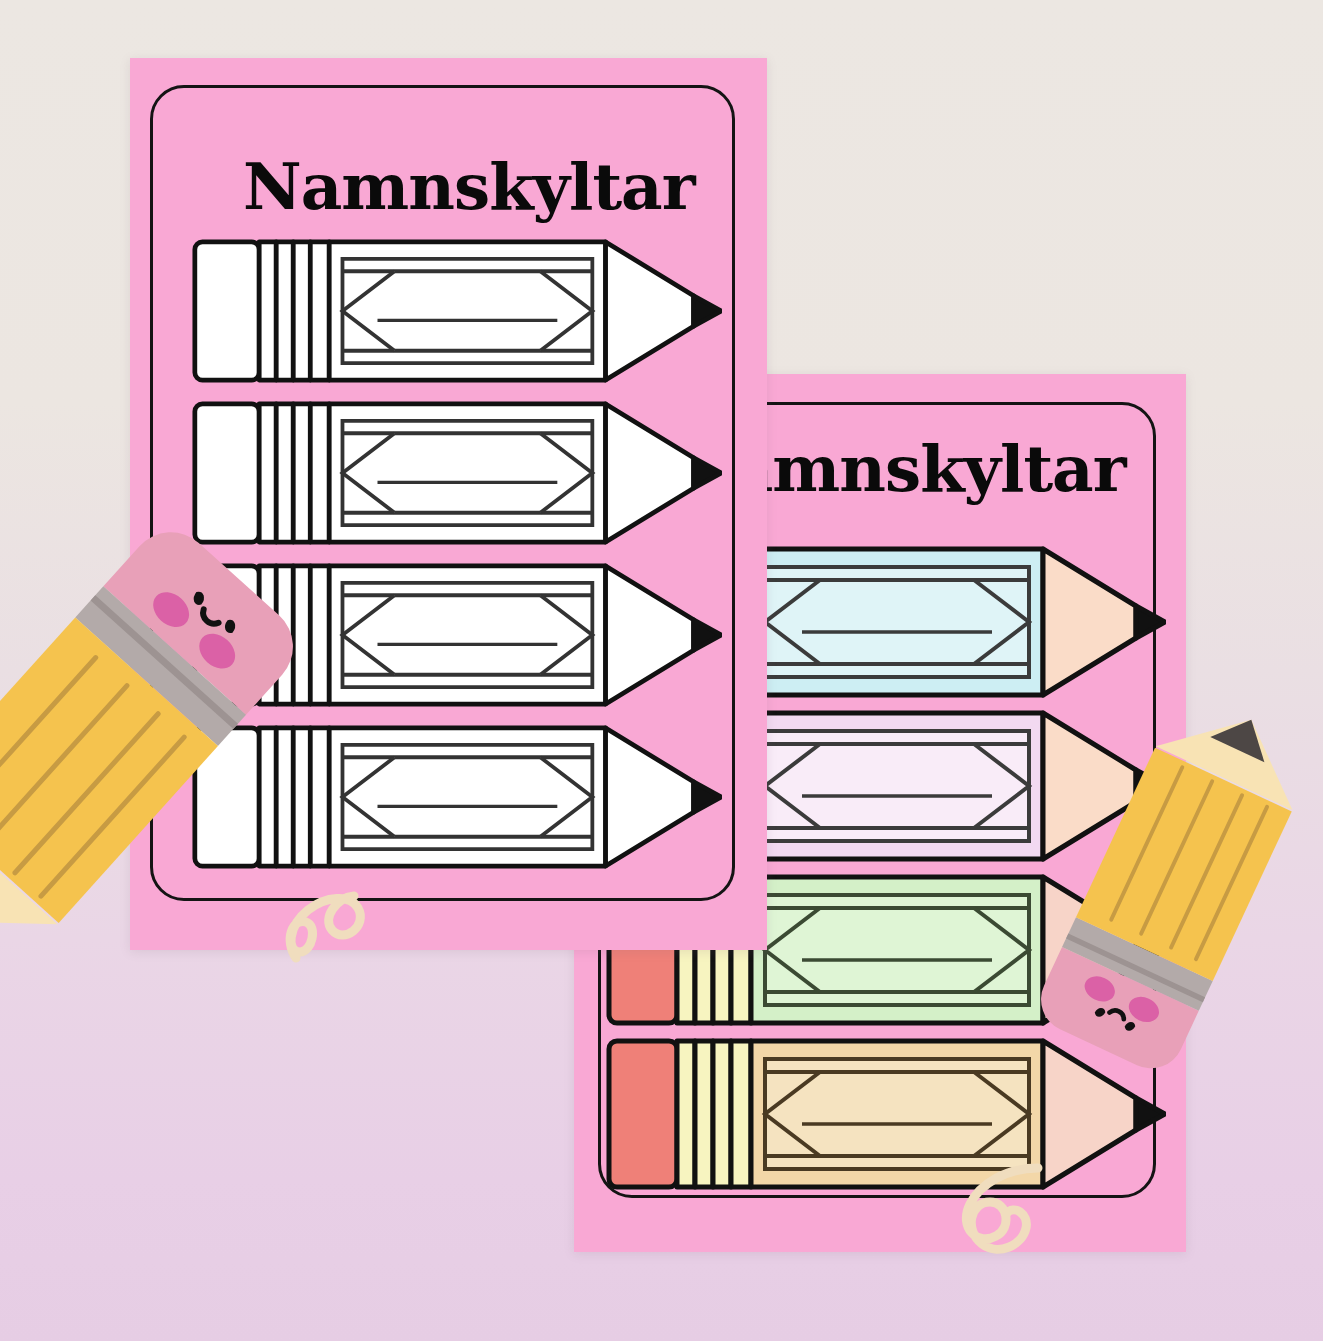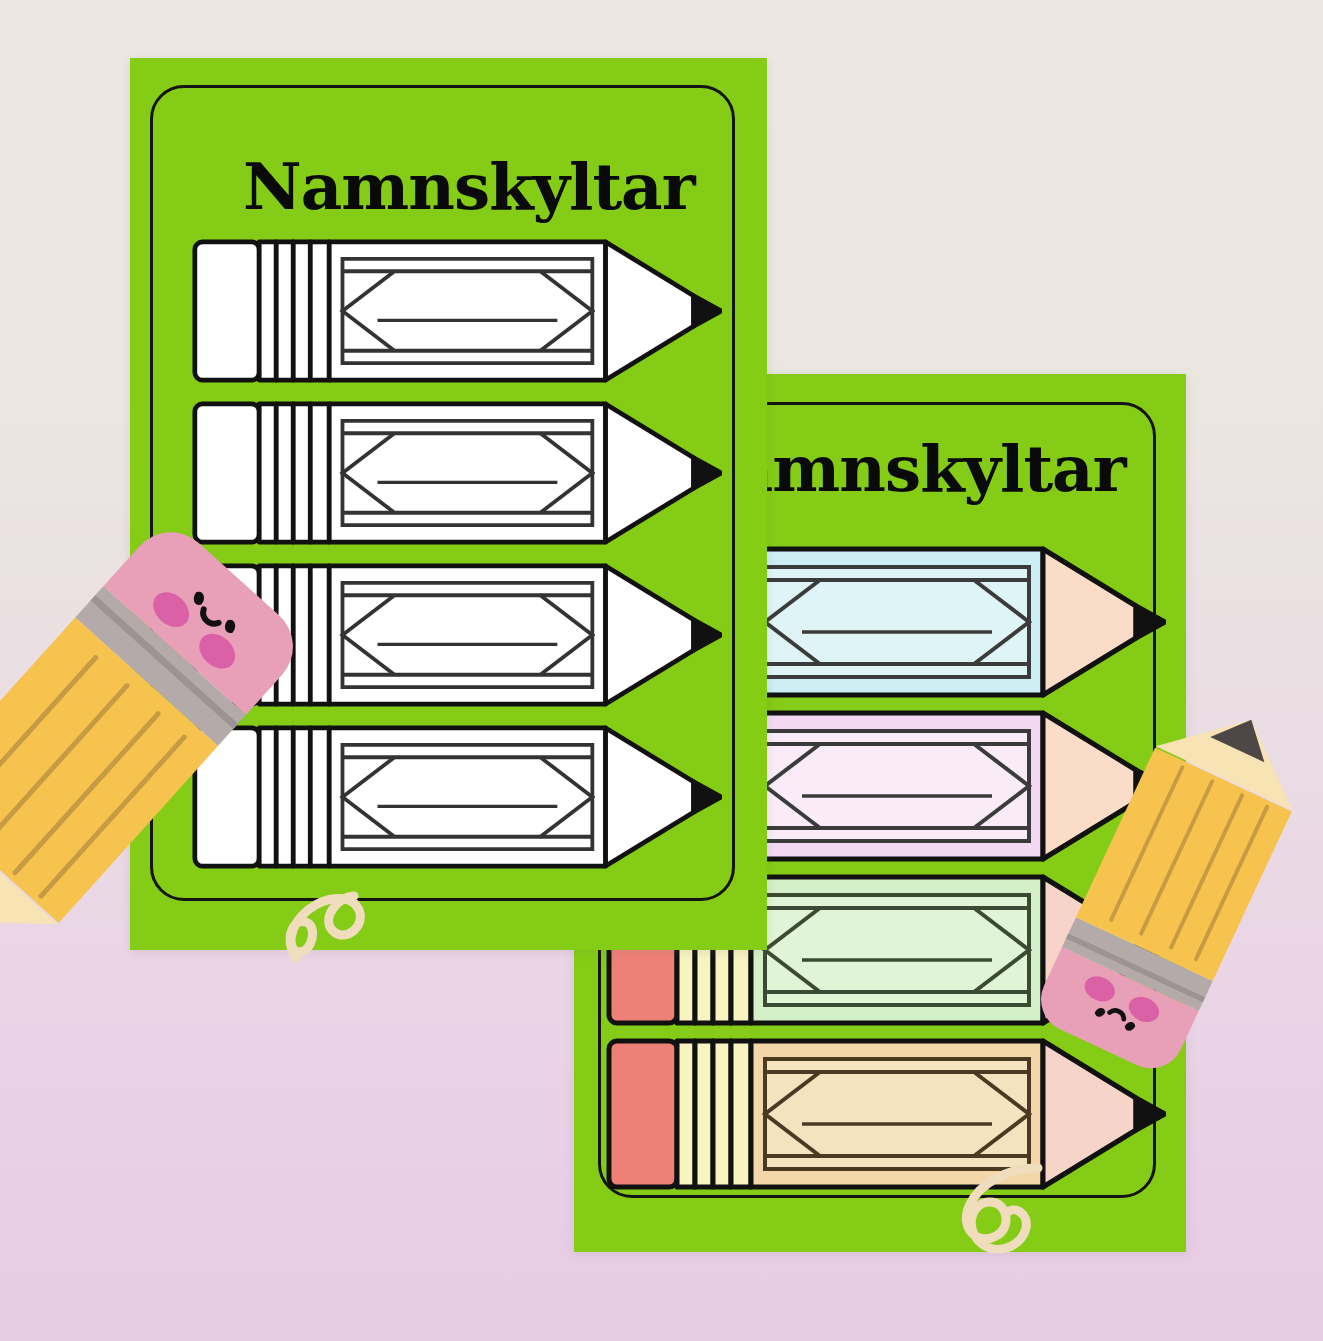--- a/index.html
+++ b/index.html
@@ -21,21 +21,21 @@
         #ece7e2 0%,
         #ece6e1 30%,
         #eadfe3 50%,
         #ead6e6 70%,
         #e8cfe6 88%,
         #e6cde4 100%);
   }
   
   .card {
     position: absolute;
-    background: #84cc16;
+    background: #f9a8d4;
     box-shadow: 0 2px 10px rgba(120,100,110,0.14);
   }
   .card-inner {
     position: absolute;
     border: 3px solid #141414;
     border-radius: 34px;
   }
   .card-title {
     position: absolute;
     font-family: "DejaVu Serif", serif;

